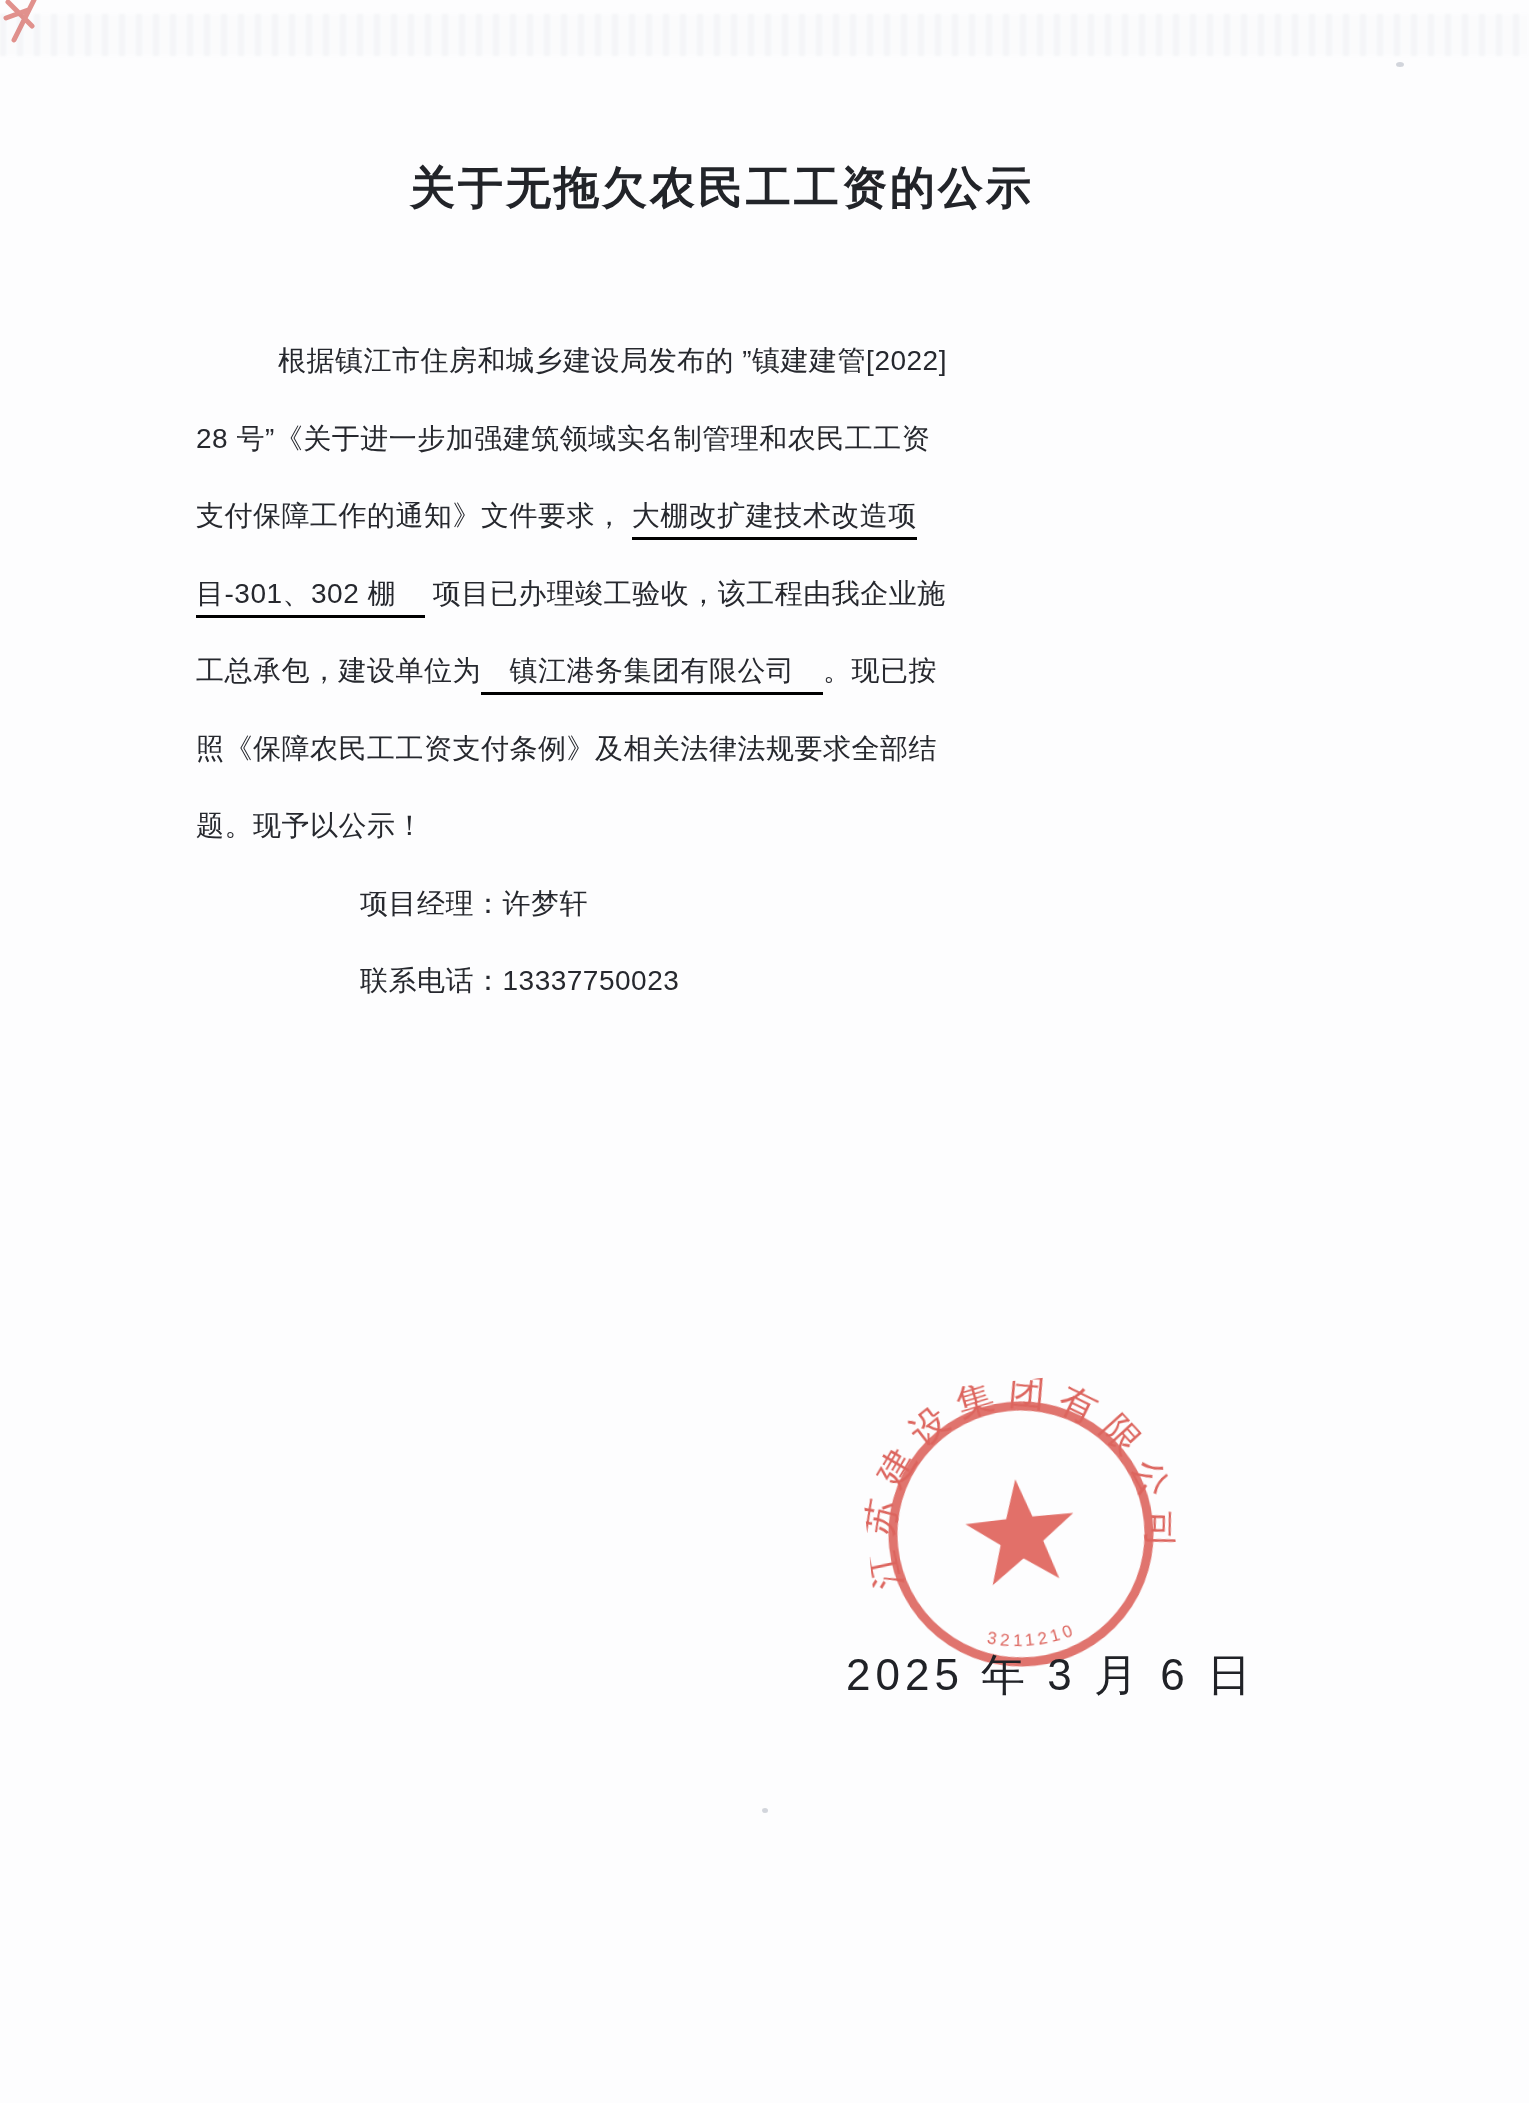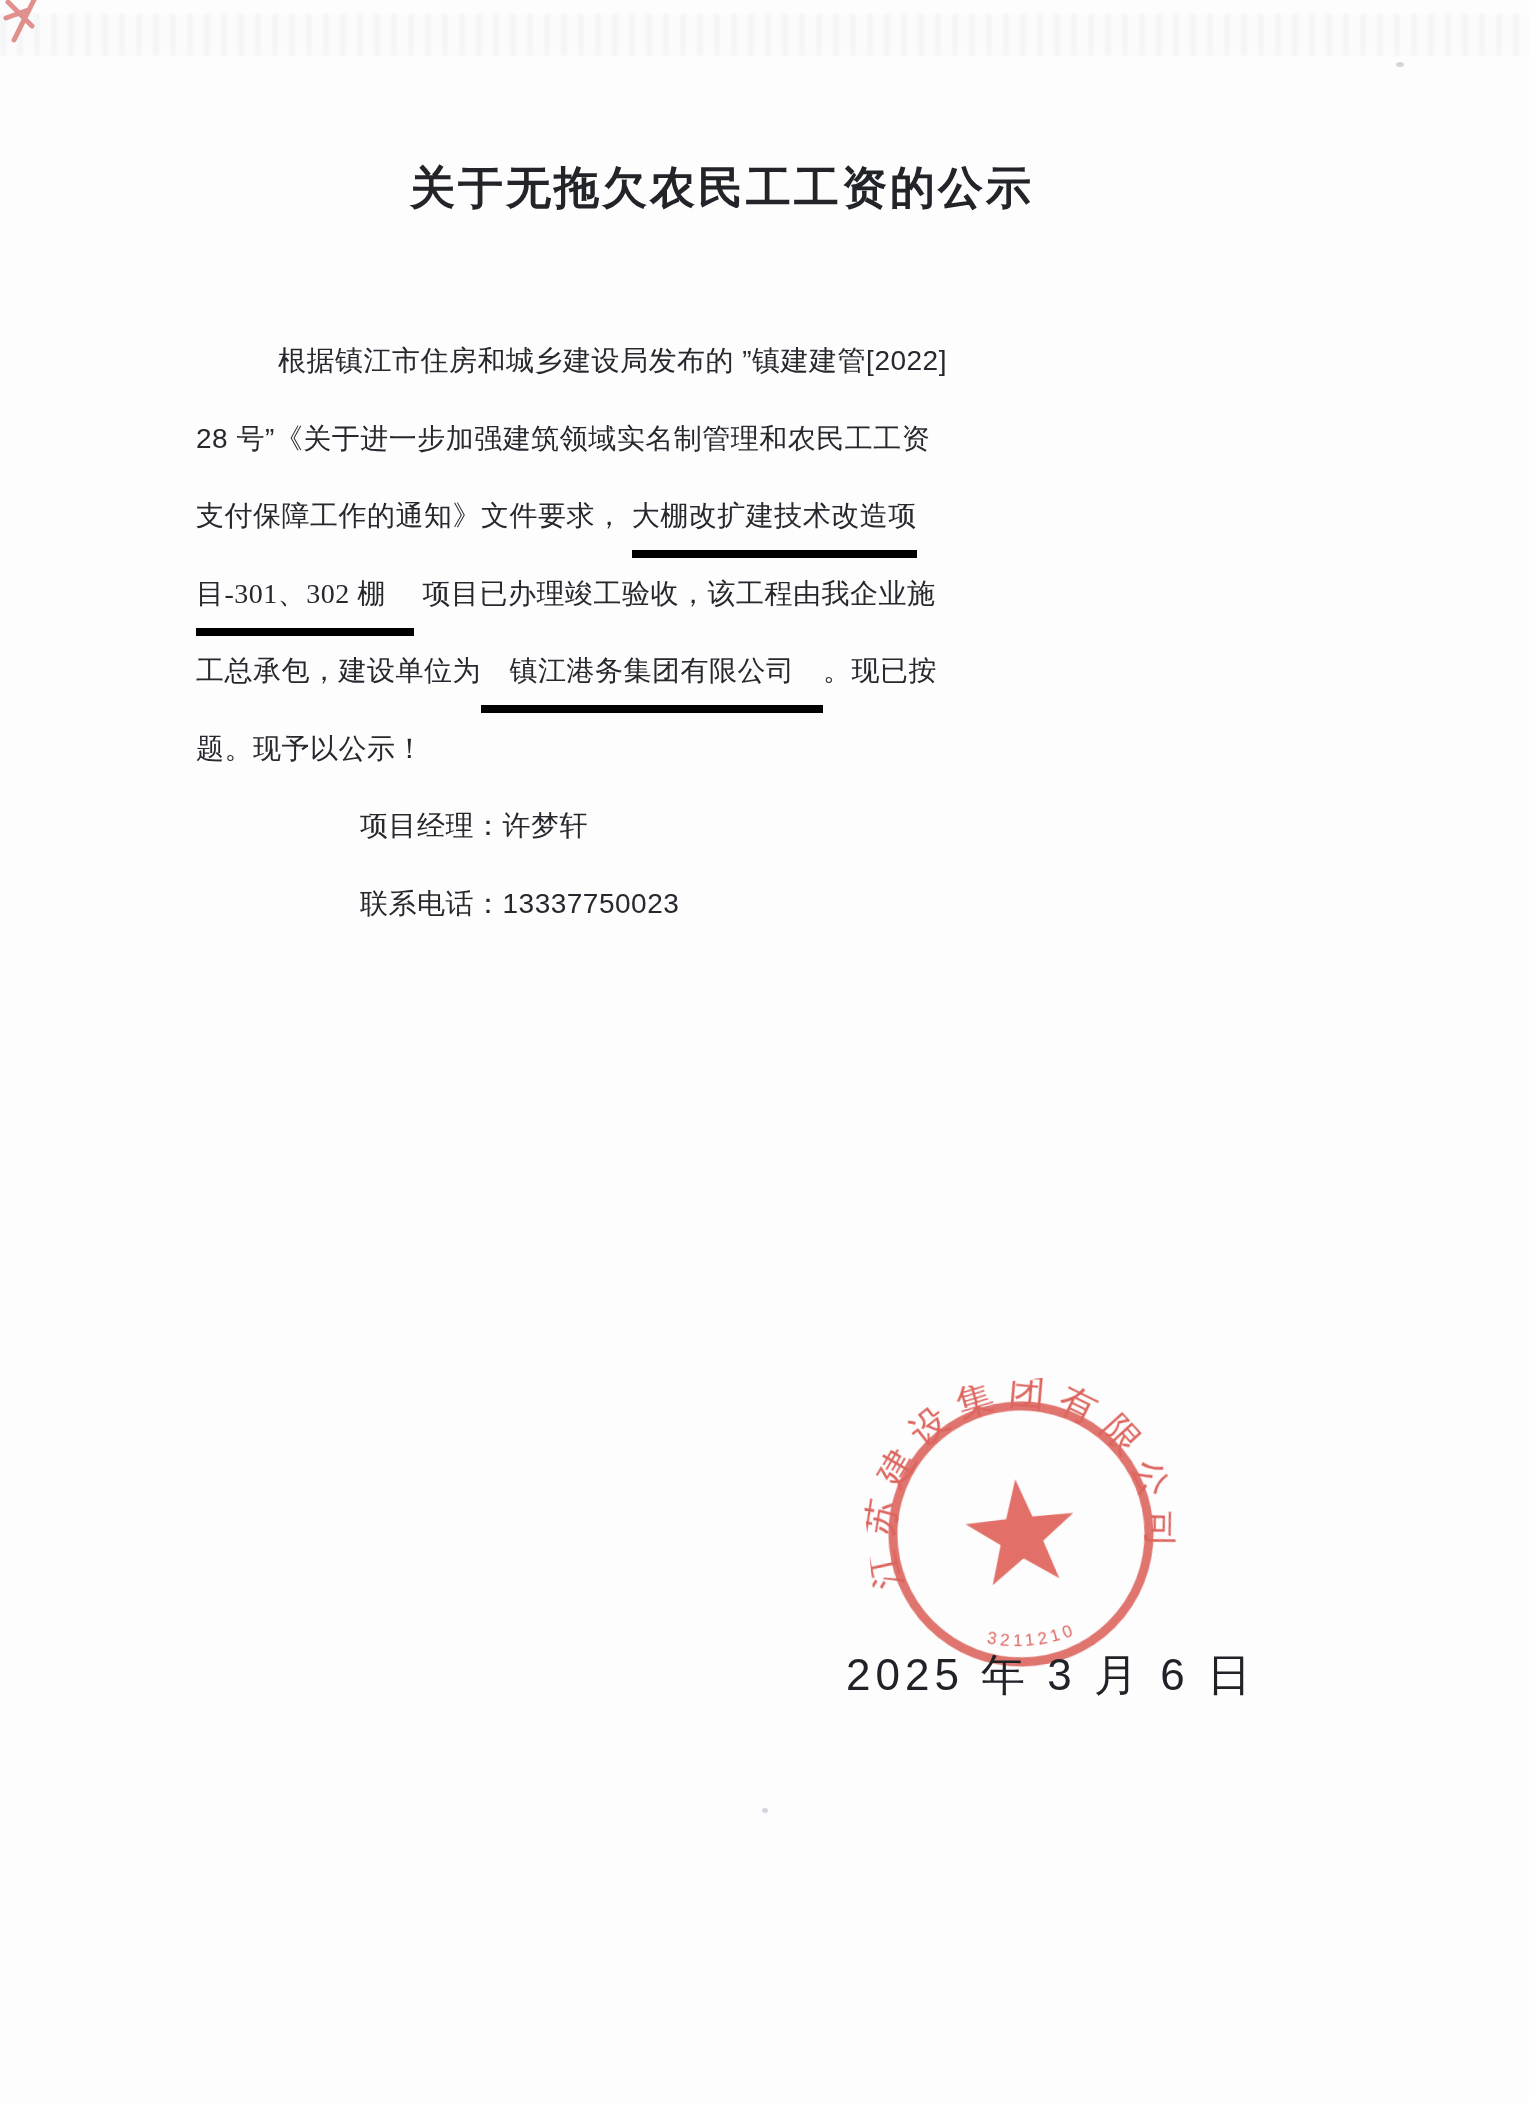--- a/index.html
+++ b/index.html
@@ -26,21 +26,21 @@
     text-align:center; font-size:45px; font-weight:600; letter-spacing:3px;
     color:#222429;
   }
   .doc-body {
     position:absolute; top:322px; left:196px; width:1052px;
     font-size:28px; line-height:77.5px; letter-spacing:.5px;
   }
   .line { white-space:nowrap; }
   .line.indent2 { text-indent:82px; }
   .line.indent4 { text-indent:164px; }
-  .u { border-bottom:8px solid #000000; padding-bottom:19px;font-family:Liberation Serif, serif; }
+  .u { border-bottom:3px solid #000000; padding-bottom:6px; }
 
   .sig-unit {
     position:absolute; left:866px; top:1483px; z-index:3;
     font-size:43px; letter-spacing:2px; color:#202227;
   }
   .sig-date {
     position:absolute; left:846px; top:1646px; z-index:3;
     font-size:44px; letter-spacing:5px; color:#202227;
   }
   .seal {
@@ -60,20 +60,21 @@
   </svg>
 
   <h1 class="doc-title">关于无拖欠农民工工资的公示</h1>
 
   <div class="doc-body" id="body-lines">
       <div class="line indent2"><span>根据镇江市住房和城乡建设局发布的 ”镇建建管[2022]</span></div>
       <div class="line"><span>28 号”《关于进一步加强建筑领域实名制管理和农民工工资</span></div>
       <div class="line"><span>支付保障工作的通知》文件要求， </span><span class="u">大棚改扩建技术改造项</span></div>
       <div class="line"><span class="u">目-301、302 棚　</span><span> 项目已办理竣工验收，该工程由我企业施</span></div>
       <div class="line"><span>工总承包，建设单位为</span><span class="u">　镇江港务集团有限公司　</span><span>。现已按</span></div>
+      <div class="line"><span>照《保障农民工工资支付条例》及相关法律法规要求全部结</span></div>
       <div class="line"><span>题。现予以公示！</span></div>
       <div class="line indent4"><span>项目经理：许梦轩</span></div>
       <div class="line indent4"><span>联系电话：13337750023</span></div>
     </div>
 
   <svg class="seal" viewBox="0 0 306 306">
     <g fill="none" stroke="#d85048">
       <circle cx="153" cy="153" r="128" stroke-width="9" stroke-opacity=".9"></circle>
     </g>
     <defs>

